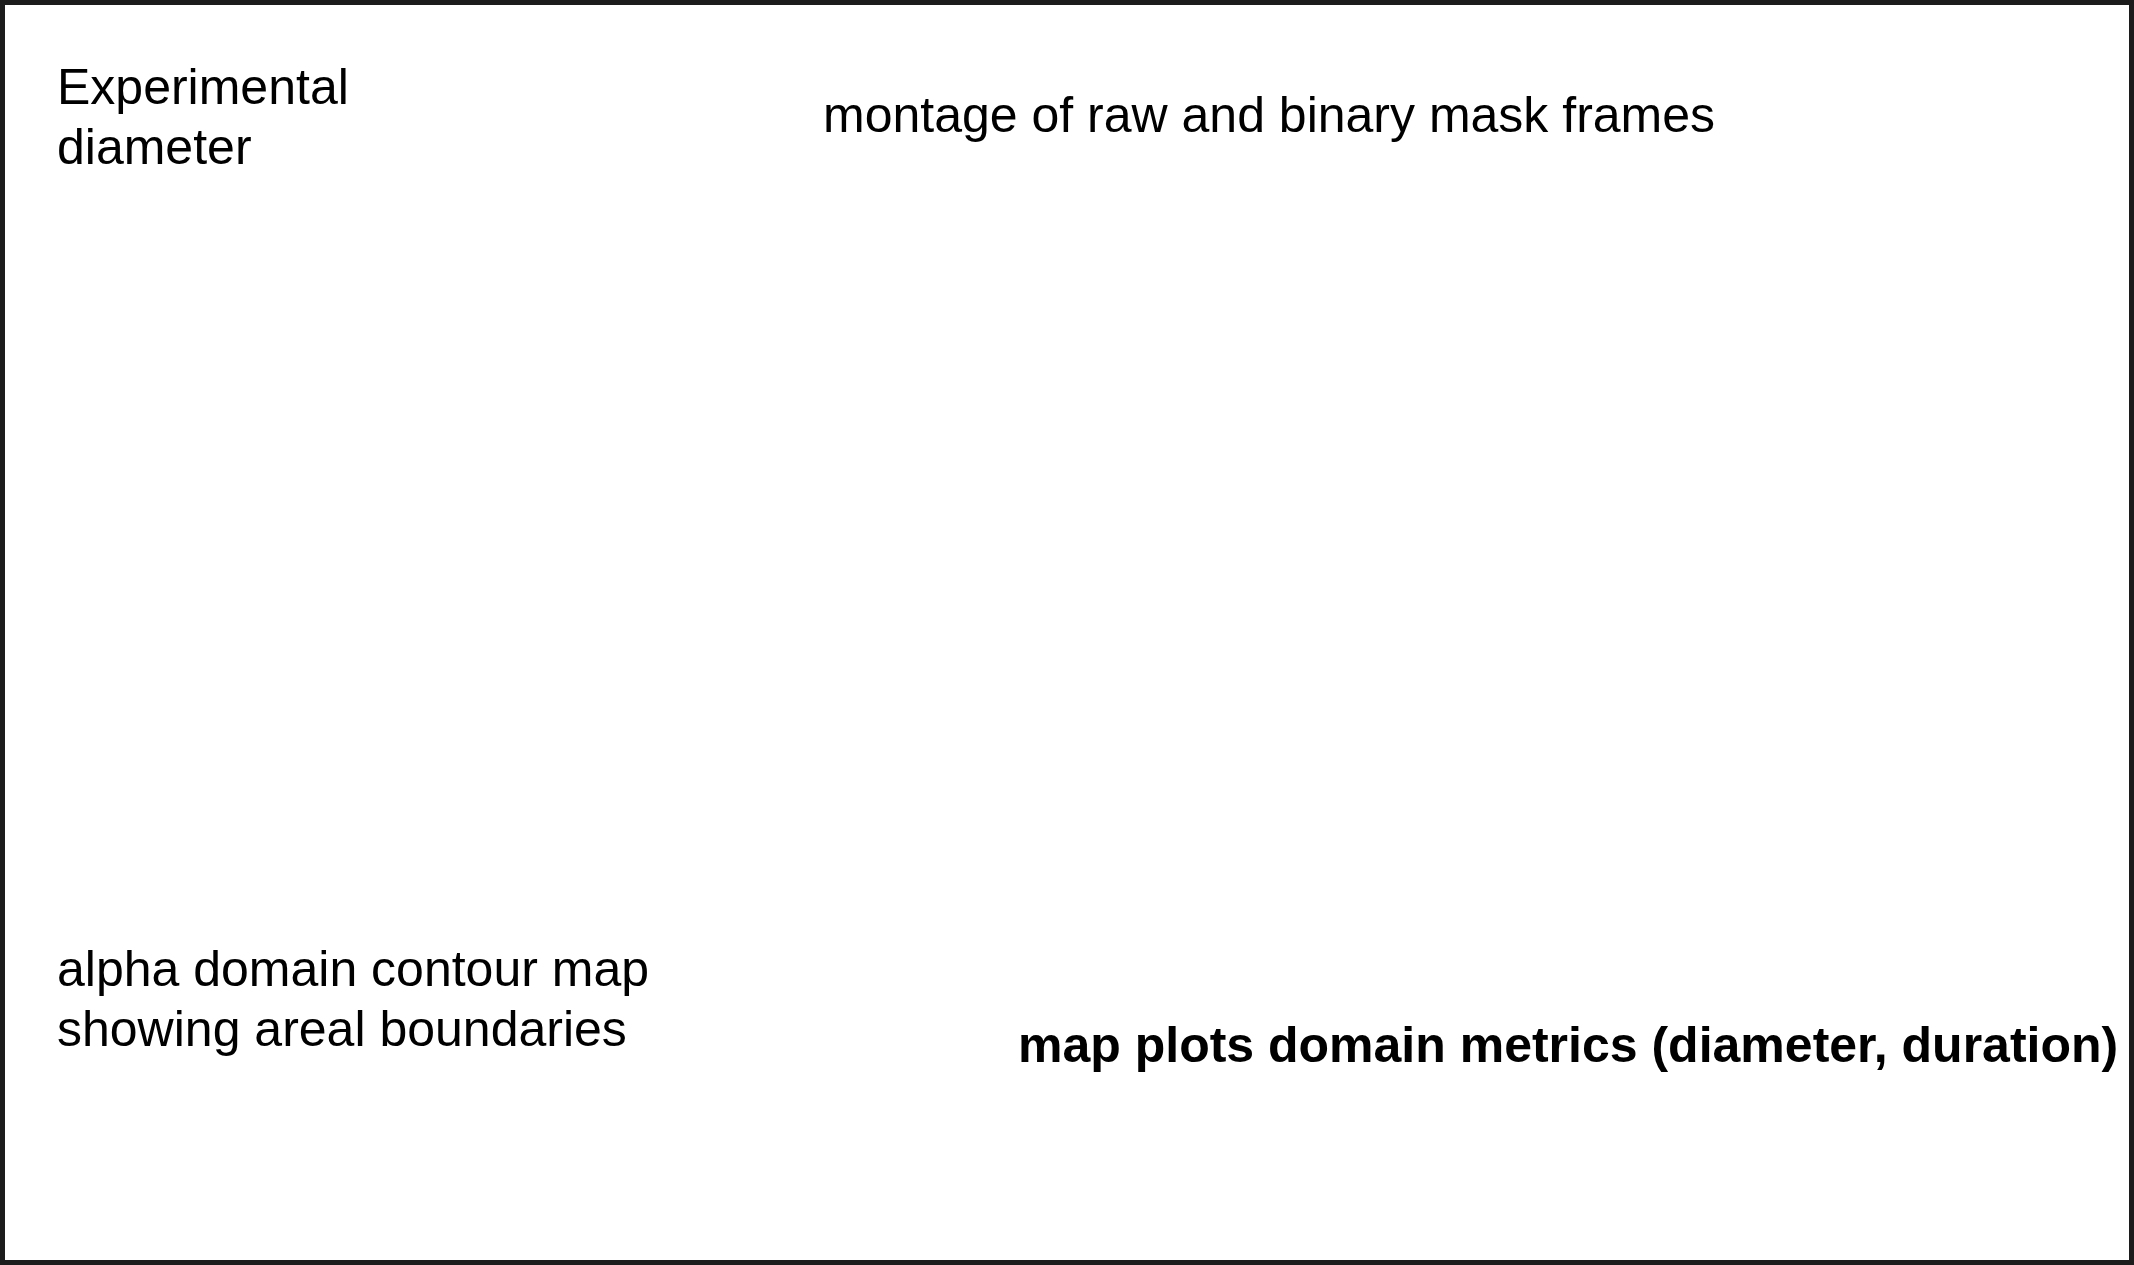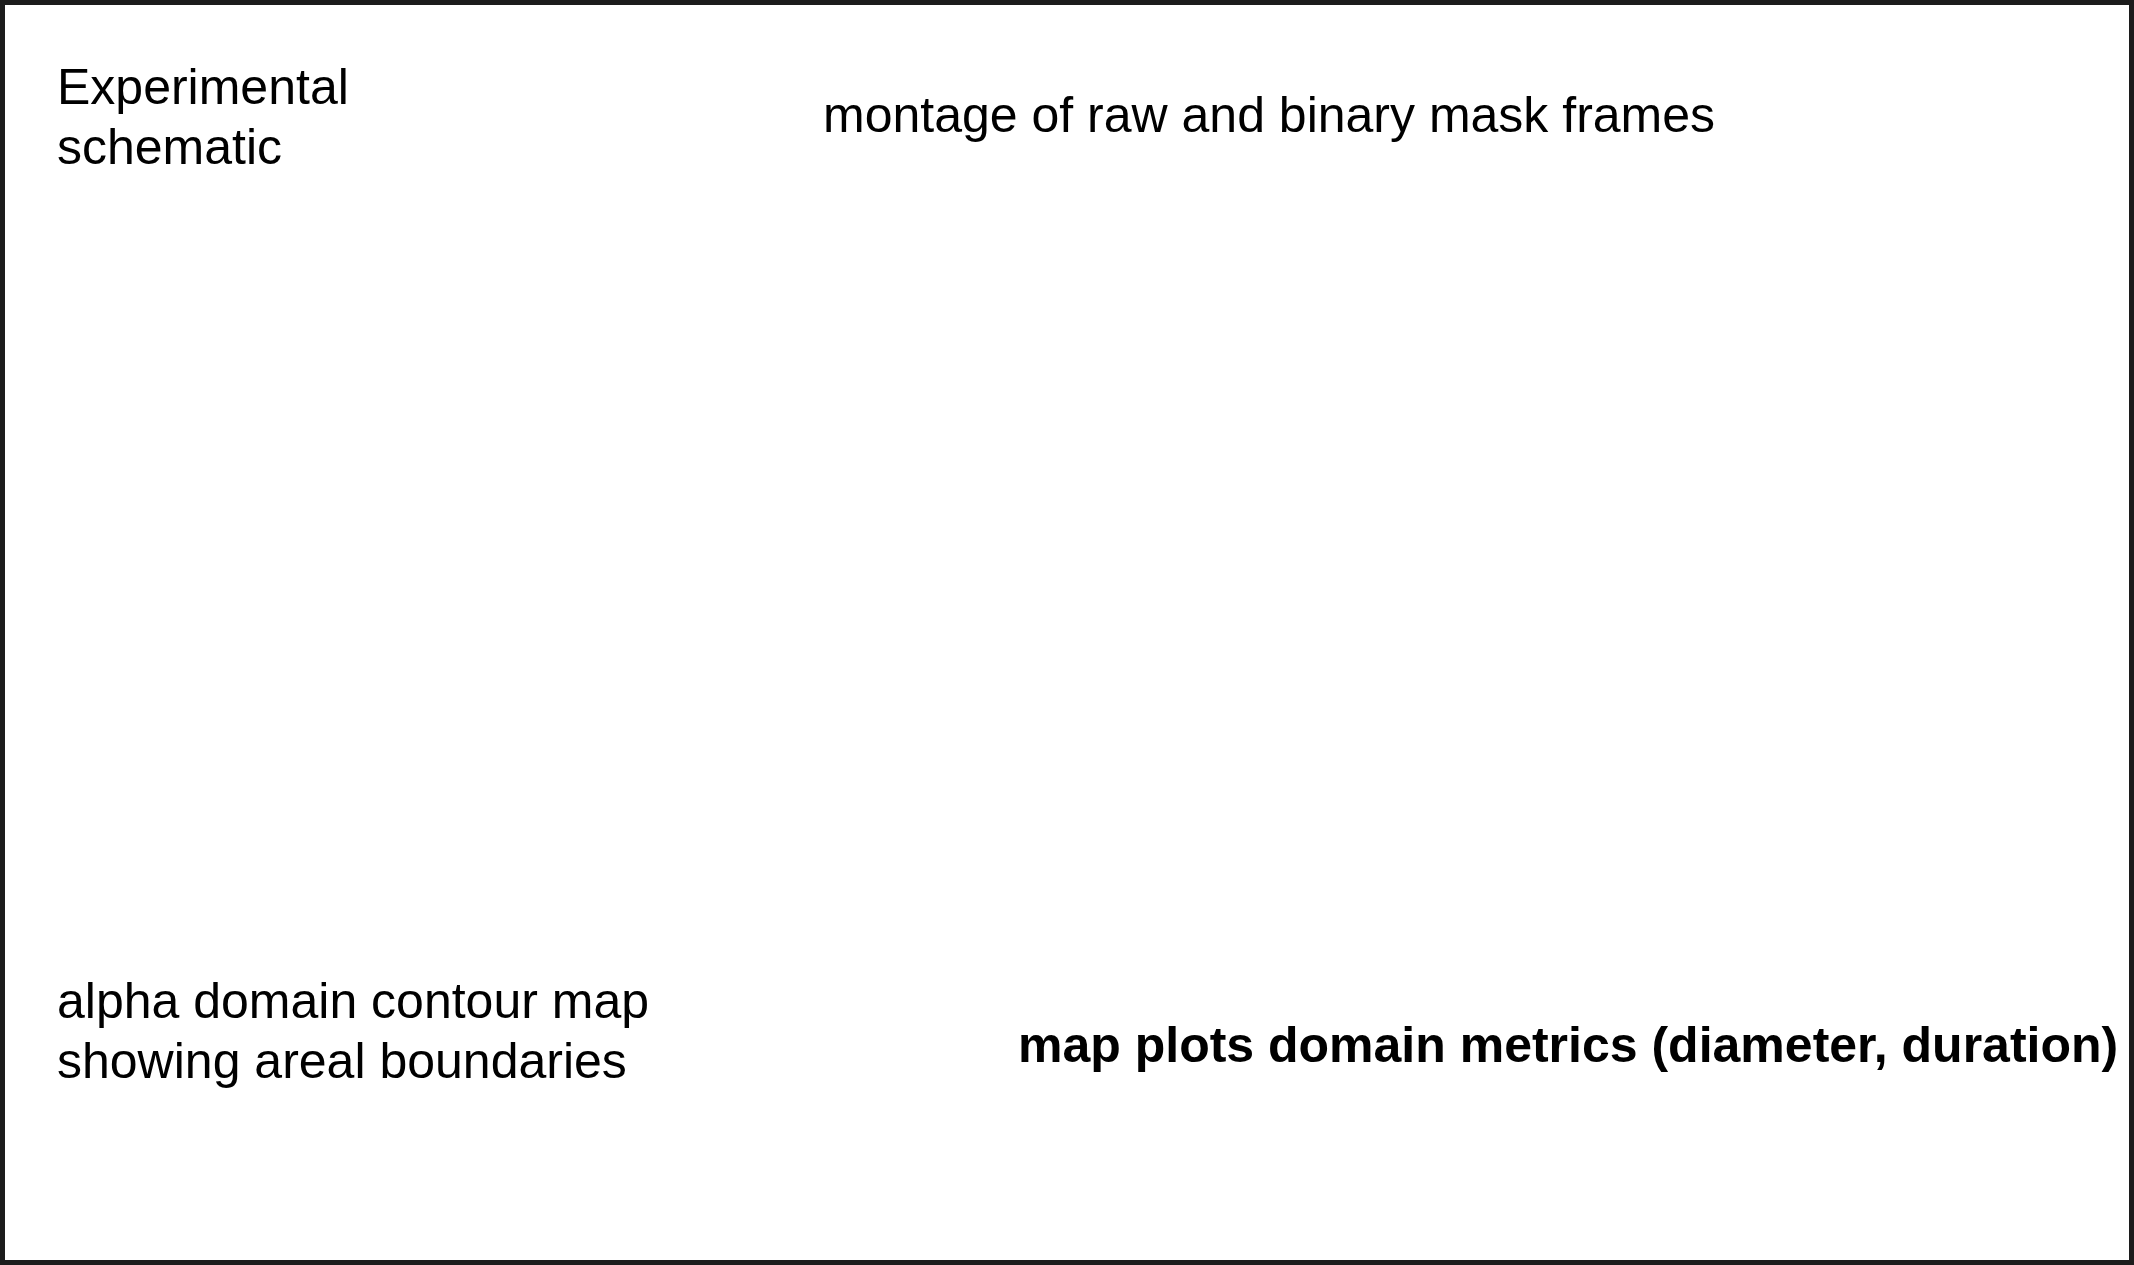--- a/index.html
+++ b/index.html
@@ -36,35 +36,35 @@
     top: 52px;
   }
   .caption-top-center {
     left: 818px;
     top: 64px;
     white-space: nowrap;
     margin-top: 16px;
   }
   .caption-bottom-left {
     left: 52px;
-    top: 966px;
+    top: 934px;
   }
   .caption-bottom-right {
     left: 1013px;
     top: 1010px;
     white-space: nowrap;
     font-weight: bold;
   }
 </style>
 </head>
 <body>
 
 <div class="figure-frame">
   <div class="caption caption-top-left">Experimental
-schematic</div>
+diameter</div>
 
   <div class="caption caption-top-center">montage of raw and binary mask frames</div>
 
   <div class="caption caption-bottom-left">alpha domain contour map
 showing areal boundaries</div>
 
   <div class="caption caption-bottom-right">map plots domain metrics (diameter, duration)</div>
 </div>
 
 </body></html>

